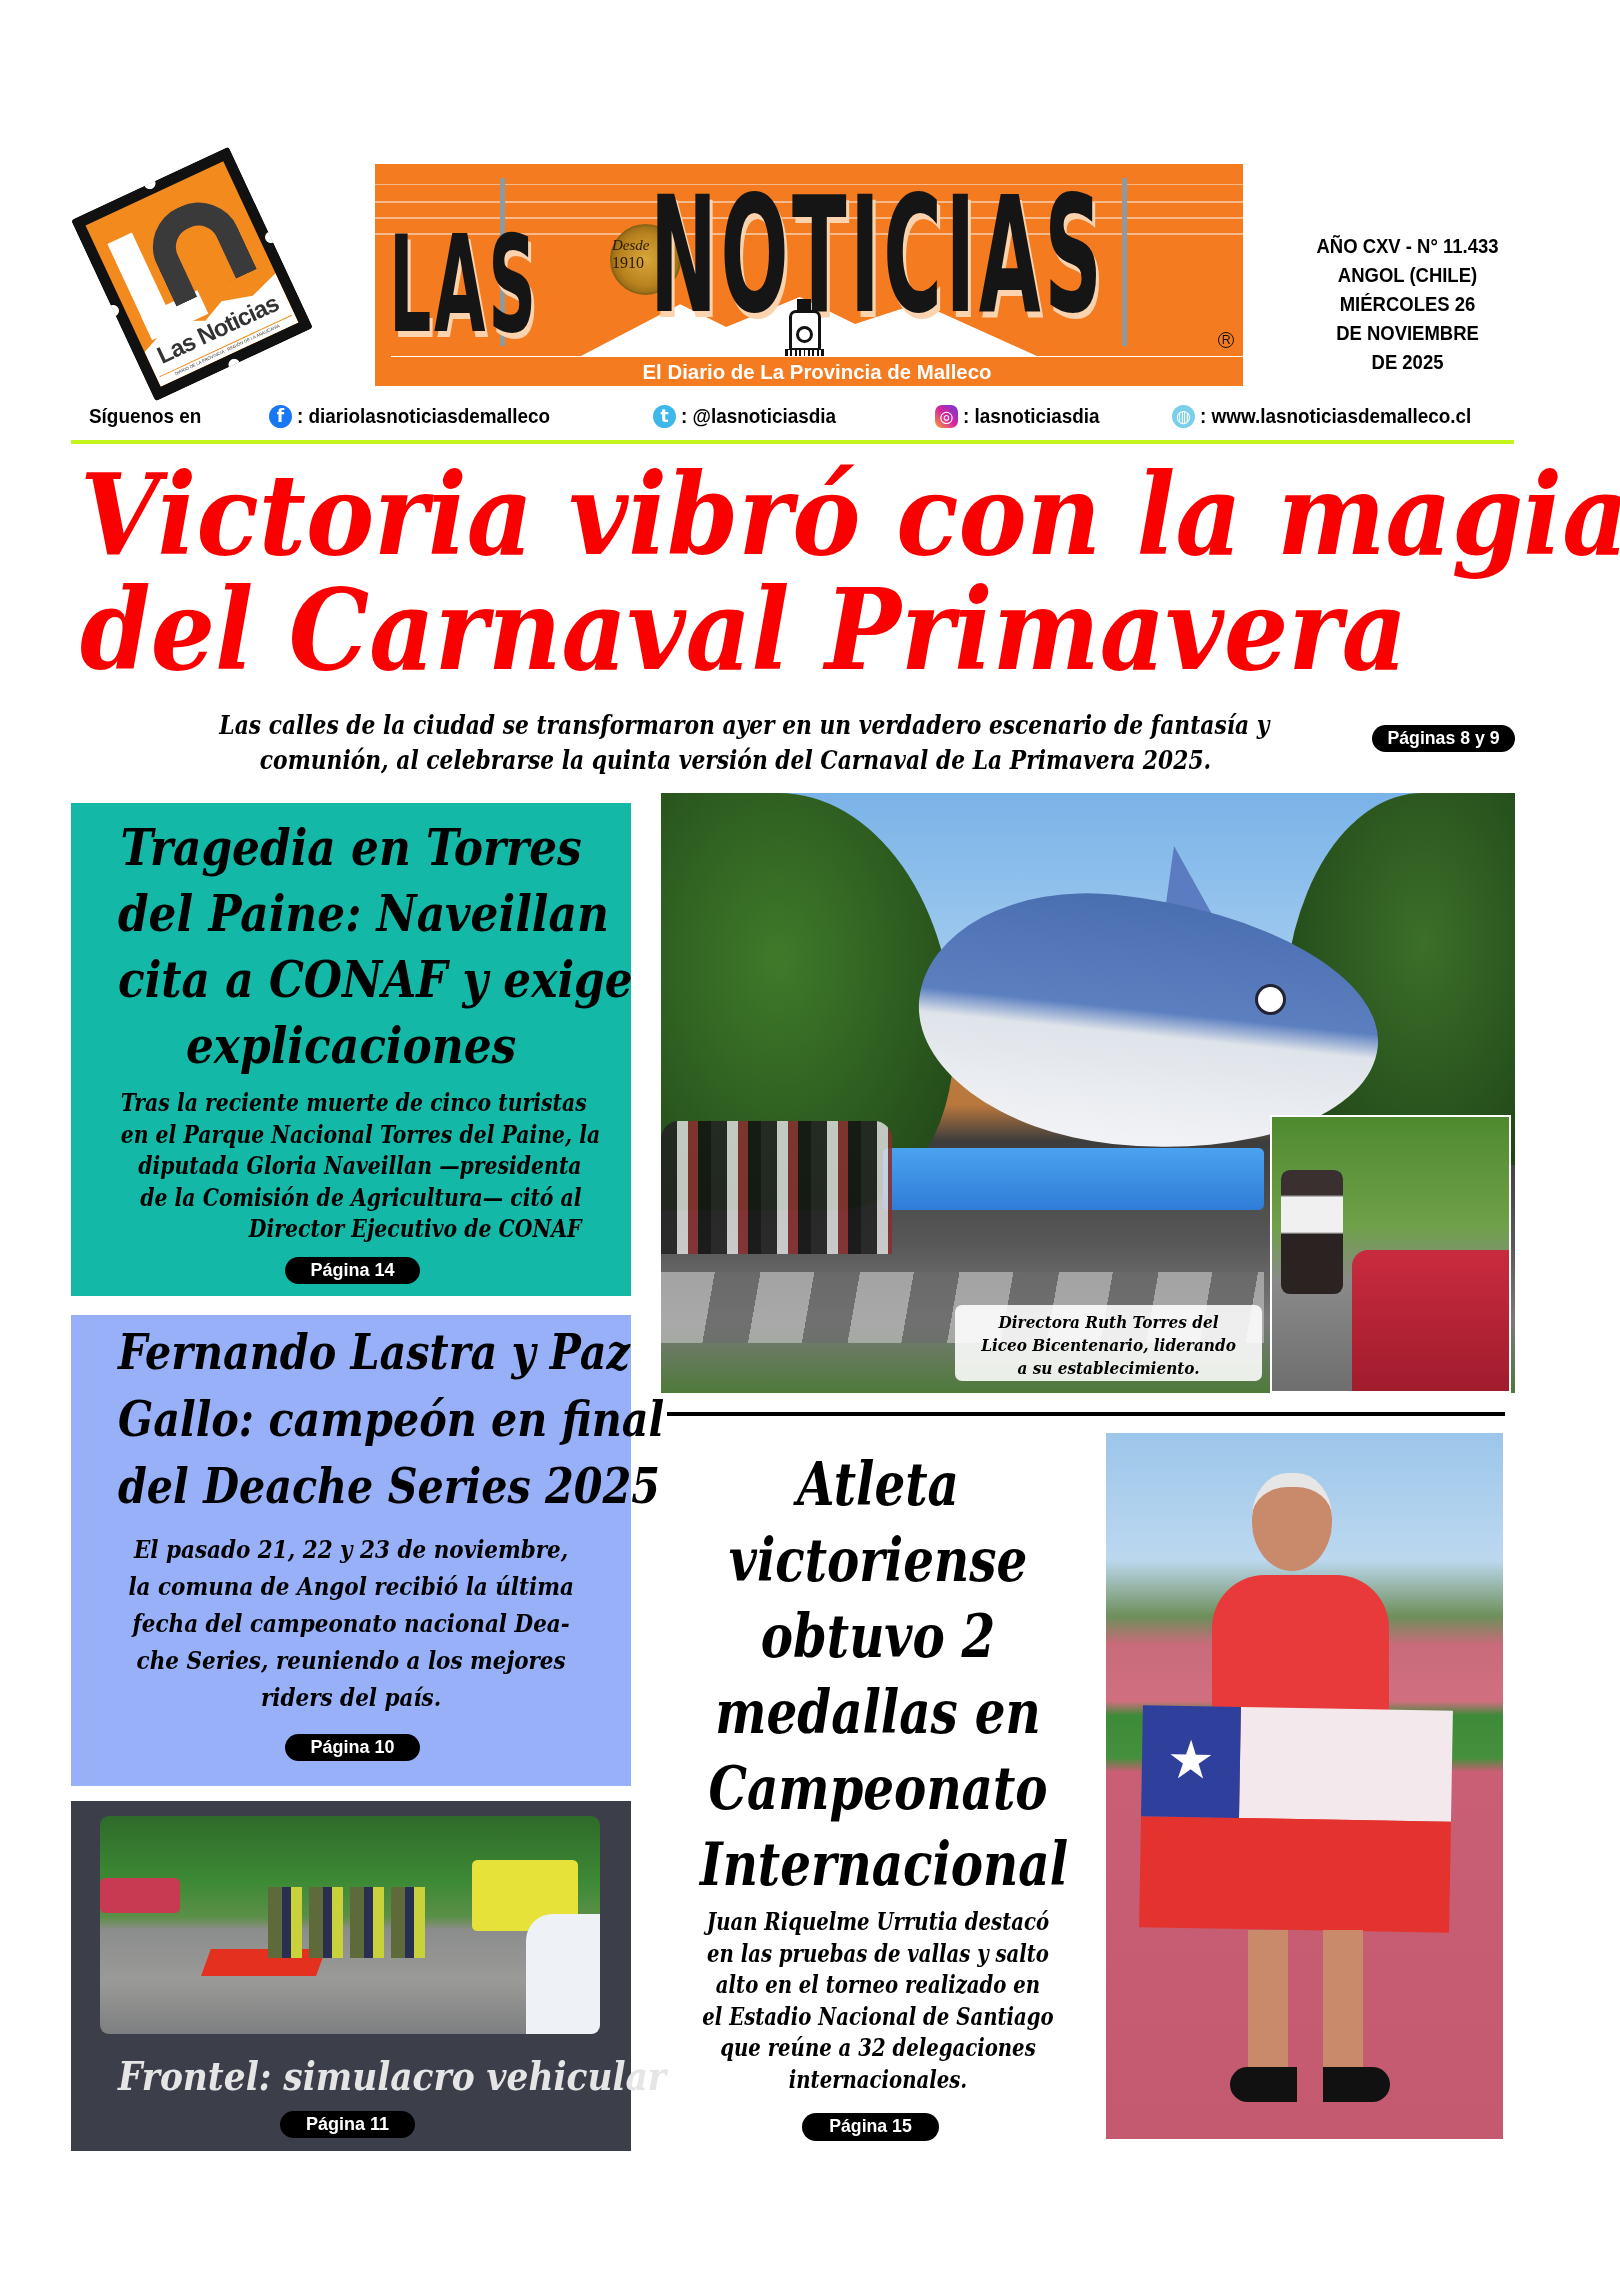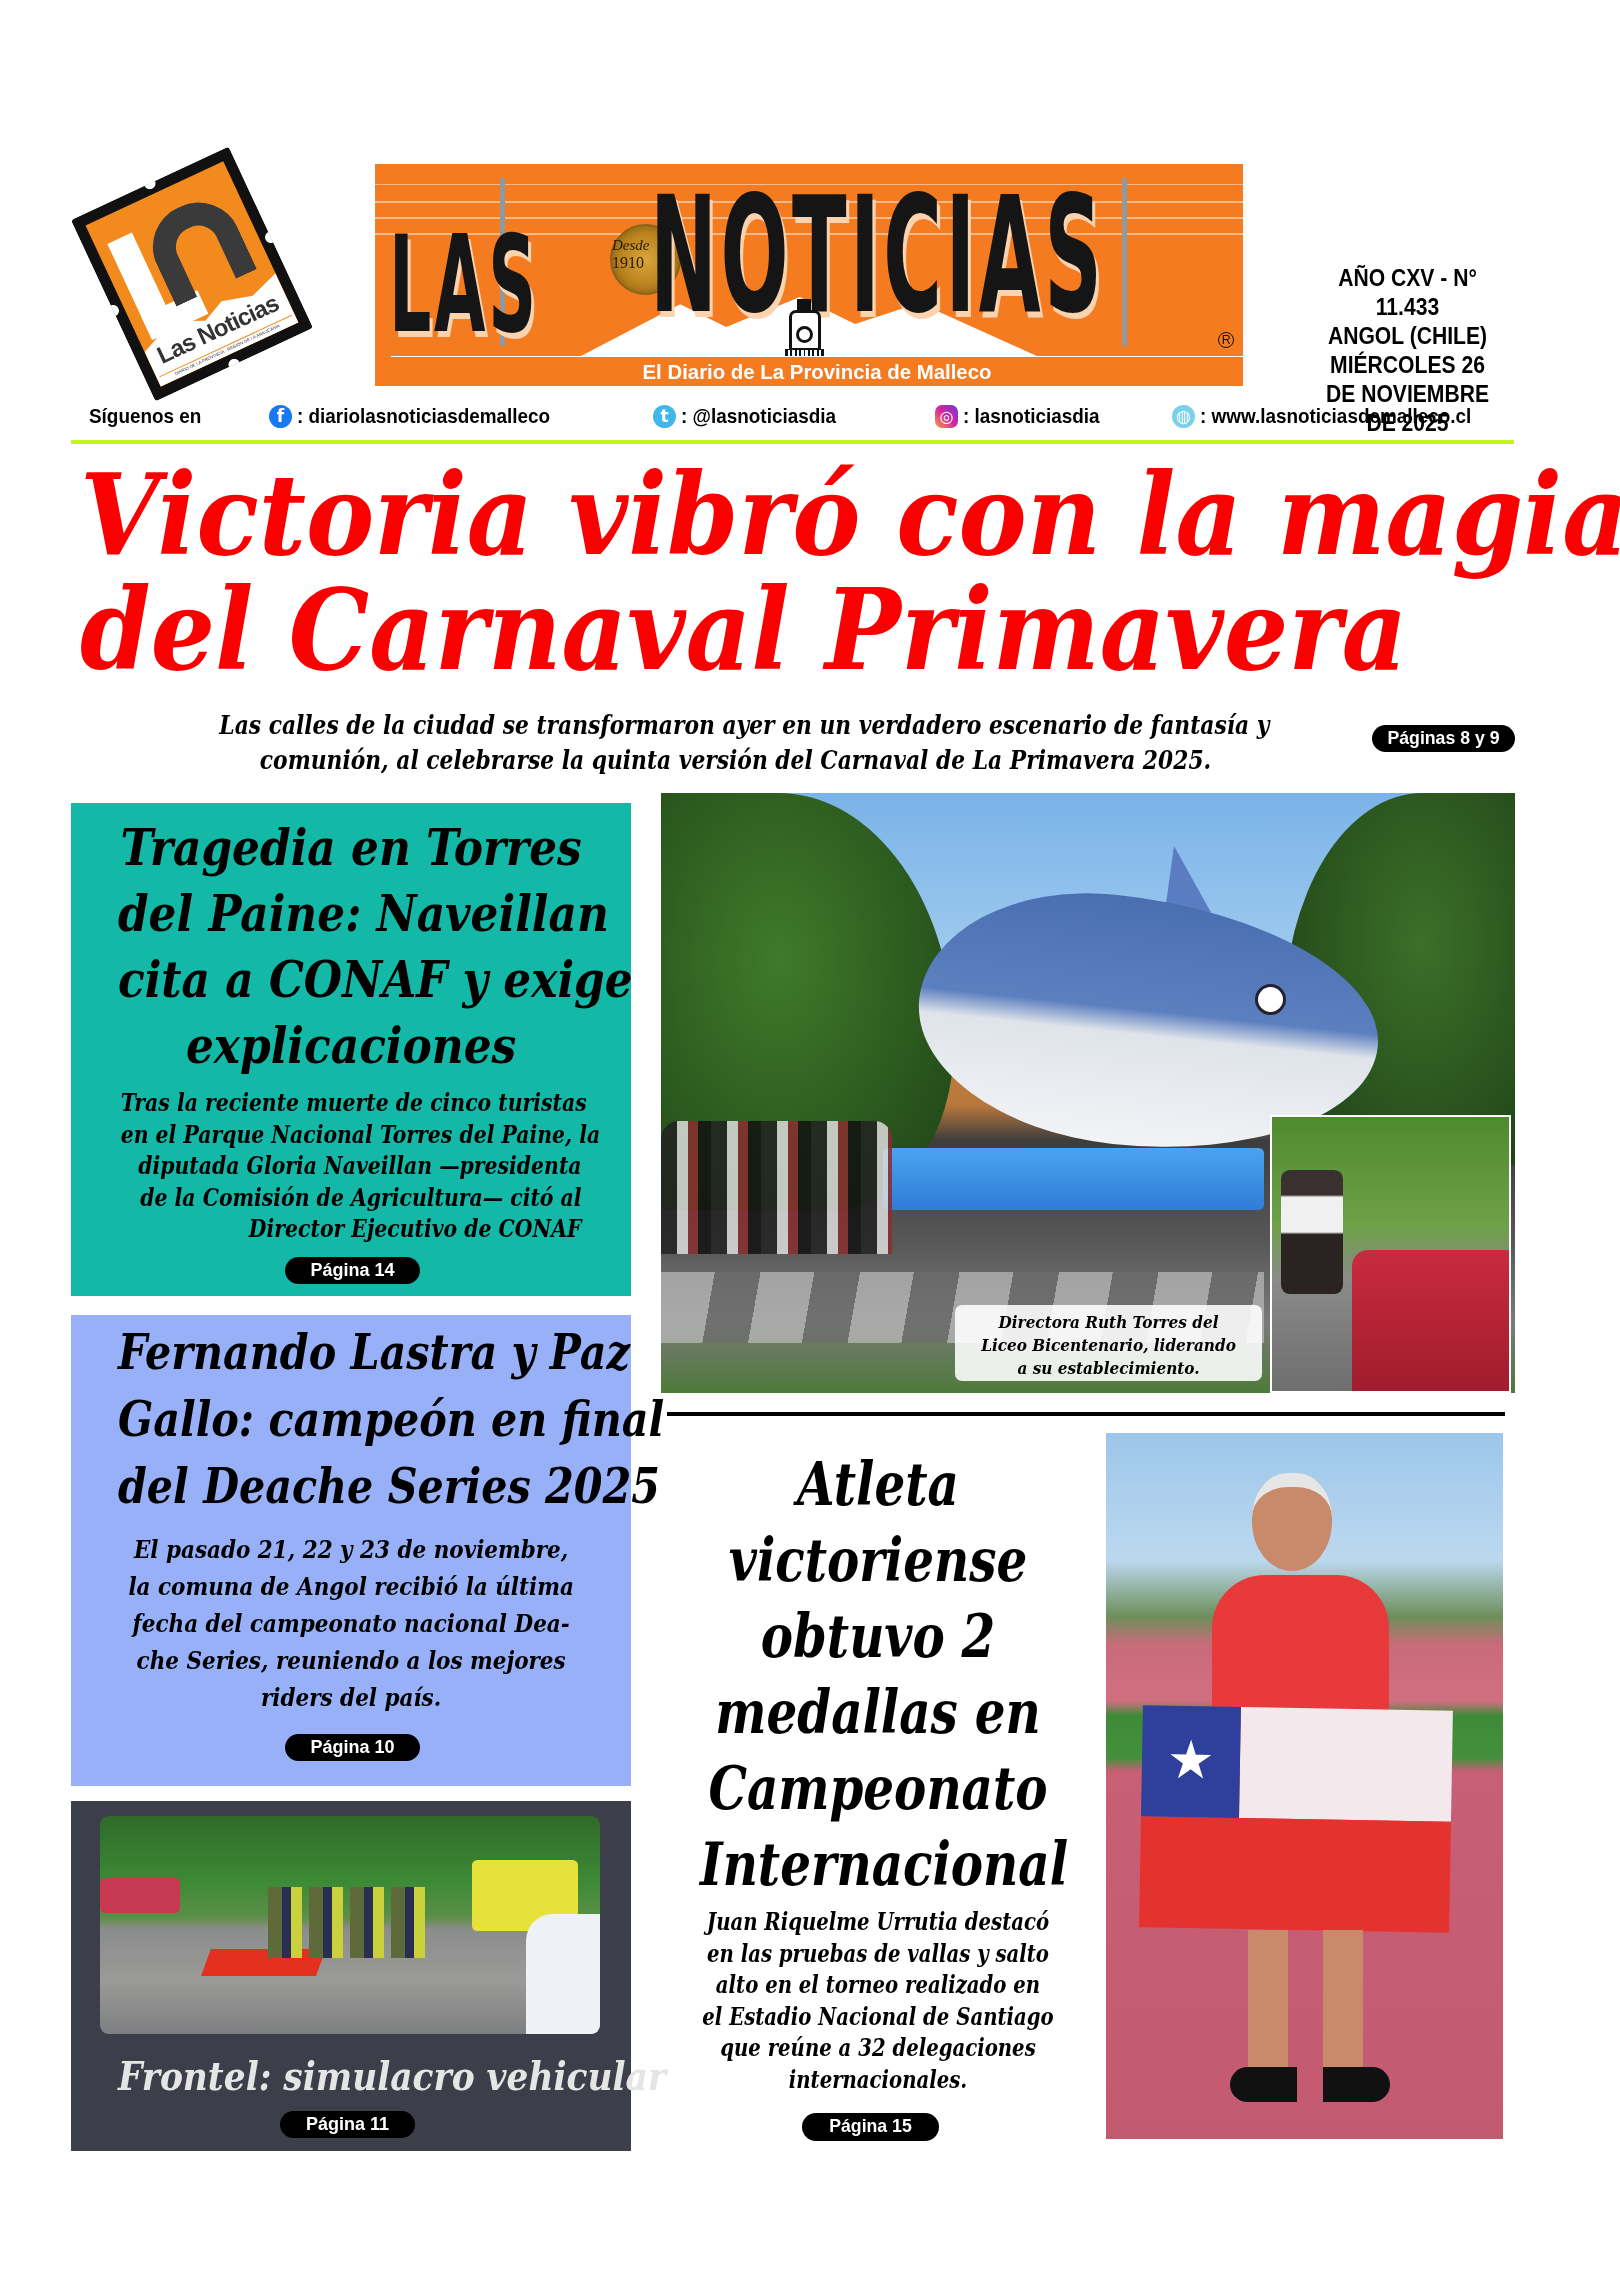--- a/index.html
+++ b/index.html
@@ -28,21 +28,21 @@
   .train{position:absolute;left:410px;top:135px;width:39px;height:64px;}
   .train .chim{position:absolute;left:12.4px;top:0;width:14px;height:10.6px;background:#111;}
   .train .body{position:absolute;left:3.5px;top:10.6px;width:32px;height:41px;background:#fff;border:3.5px solid #111;border-radius:7px 7px 3.5px 3.5px;box-sizing:border-box;}
   .train .lamp{position:absolute;left:10.6px;top:26.6px;width:17.7px;height:17.7px;border-radius:50%;border:3.5px solid #111;box-sizing:border-box;}
   .train .cow{position:absolute;left:0;top:50px;width:39px;height:12.4px;background:repeating-linear-gradient(90deg,#111 0 1.8px,#fff 1.8px 4.4px);border:1.8px solid #111;box-sizing:border-box;}
   .banner .band{position:absolute;left:0;right:0;top:192px;height:30px;background:#f47b20;border-top:1.8px solid #fff;text-align:center;color:#fff;font-weight:bold;font-size:20.4px;line-height:30px;margin-left:16px;}
   .banner .reg{position:absolute;right:8.9px;top:168px;font-size:12.4px;color:#111;border:1.8px solid #111;border-radius:50%;width:14px;height:14px;line-height:14px;text-align:center;}
   .bell{position:absolute;width:53px;height:53px;color:#3a1a00;font-size:16px;line-height:16px;}
   .bell .pole{position:absolute;left:19.5px;top:-3.5px;width:5.3px;height:168px;background:#8e9aa0;}
 
-  .dateblock{left:1300px;top:231px;width:215px;text-align:center;font-weight:bold;font-size:24px;line-height:29px;margin-top:32px;}
+  .dateblock{left:1300px;top:231px;width:215px;text-align:center;font-weight:bold;font-size:21px;line-height:29px;}
   .dateblock div{transform:scaleX(0.88);}
 
   .social{top:404px;left:0;width:1621px;height:26.6px;font-size:21px;font-weight:bold;}
   .social .item{position:absolute;top:0;display:flex;align-items:center;gap:5.3px;white-space:nowrap;}
   .social .item span.t{transform:scaleX(0.9);transform-origin:left center;display:inline-block;}
   .ic{width:23px;height:23px;border-radius:50%;display:inline-flex;align-items:center;justify-content:center;color:#fff;font-weight:bold;font-size:17px;font-family:"DejaVu Sans",sans-serif;}
   .greenline{left:71px;top:440px;width:1443px;height:4.4px;background:#c3f51c;}
 
   
   .headline{left:80px;top:457px;width:1436px;color:#fb0000;font-family:"DejaVu Serif",serif;font-weight:bold;font-style:italic;font-size:113px;line-height:115px;}

